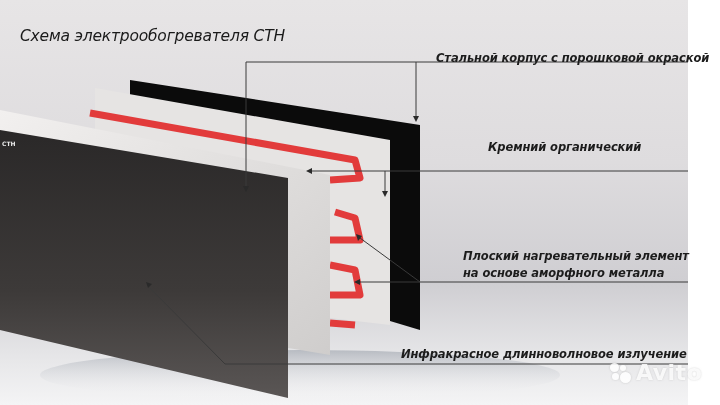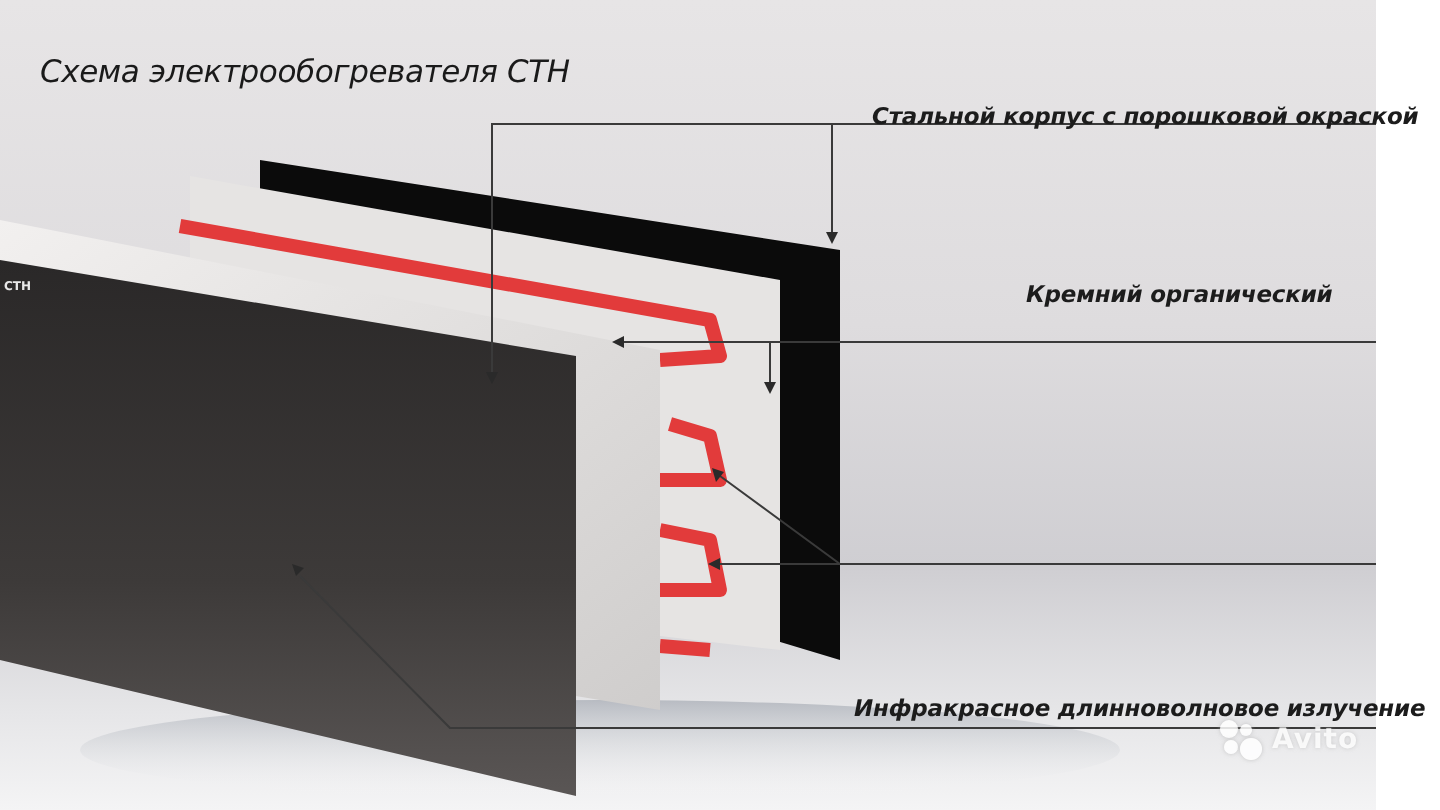--- a/index.html
+++ b/index.html
@@ -4,24 +4,24 @@
 <style>
   html, body { margin: 0; padding: 0; }
   body { width: 720px; height: 405px; overflow: hidden; background: #ffffff; position: relative; font-family: "DejaVu Sans", sans-serif; }
   .stage { position: absolute; left: 0; top: 0; width: 720px; height: 400px; }
   .bg { position: absolute; left: 0; top: 0; width: 688px; height: 405px;
         background: linear-gradient(180deg, #e7e5e6 0%, #dedcde 40%, #cfced2 70%, #e6e6e8 88%, #f4f4f5 100%); }
   svg.art { position: absolute; left: 0; top: 0; }
   .title { position: absolute; left: 20px; top: 27px; font-size: 15.5px; font-style: italic; color: #1a1a1a; letter-spacing: -0.2px; white-space: nowrap; }
   .label { position: absolute; font-size: 11.5px; font-style: italic; font-weight: bold; color: #1c1c1c; line-height: 17px; white-space: nowrap; letter-spacing: -0.1px; }
   .l1 { left: 436px; top: 50px; }
-  .l2 { left: 513px; top: 139px; }
+  .l2 { left: 488px; top: 139px; }
   .l3 { left: 463px; top: 248px; }
-  .l4 { left: 427px; top: 346px; }
-  .watermark { position: absolute; left: 610px; top: 360px; font-size: 14px; font-weight: bold; color: rgba(255,255,255,0.85);
+  .l4 { left: 401px; top: 346px; }
+  .watermark { position: absolute; left: 610px; top: 360px; font-size: 22px; font-weight: bold; color: rgba(255,255,255,0.85);
                text-shadow: 0 0 2px rgba(180,180,180,0.6); letter-spacing: 0.5px; display: flex; align-items: center; gap: 4px; }
   .wm-dots { position: relative; width: 22px; height: 20px; }
   .wm-dots span { position: absolute; border-radius: 50%; background: rgba(255,255,255,0.85); box-shadow: 0 0 2px rgba(170,170,170,0.6); }
   .logo { position: absolute; left: 2px; top: 140px; color: #e8e8e8; font-size: 6px; font-weight: bold; }
 </style>
 </head>
 <body>
 
 <div class="stage">
   <div class="bg"></div>
@@ -87,20 +87,24 @@
   <div class="logo">СТН</div>
 
   <div class="title">Схема электрообогревателя  СТН</div>
 
   <div class="label l1">
     <div>Стальной корпус с порошковой окраской</div>
   </div>
   <div class="label l2">
     <div>Кремний органический</div>
   </div>
+  <div class="label l3">
+    <div>Плоский нагревательный элемент</div>
+    <div>на основе аморфного металла</div>
+  </div>
   <div class="label l4">
     <div>Инфракрасное длинноволновое излучение</div>
   </div>
 
   <div class="watermark">
     <div class="wm-dots">
       <span style="left:0;top:0;width:9px;height:9px;"></span>
       <span style="left:10px;top:2px;width:6px;height:6px;"></span>
       <span style="left:2px;top:10px;width:7px;height:7px;"></span>
       <span style="left:10px;top:9px;width:11px;height:11px;"></span>

